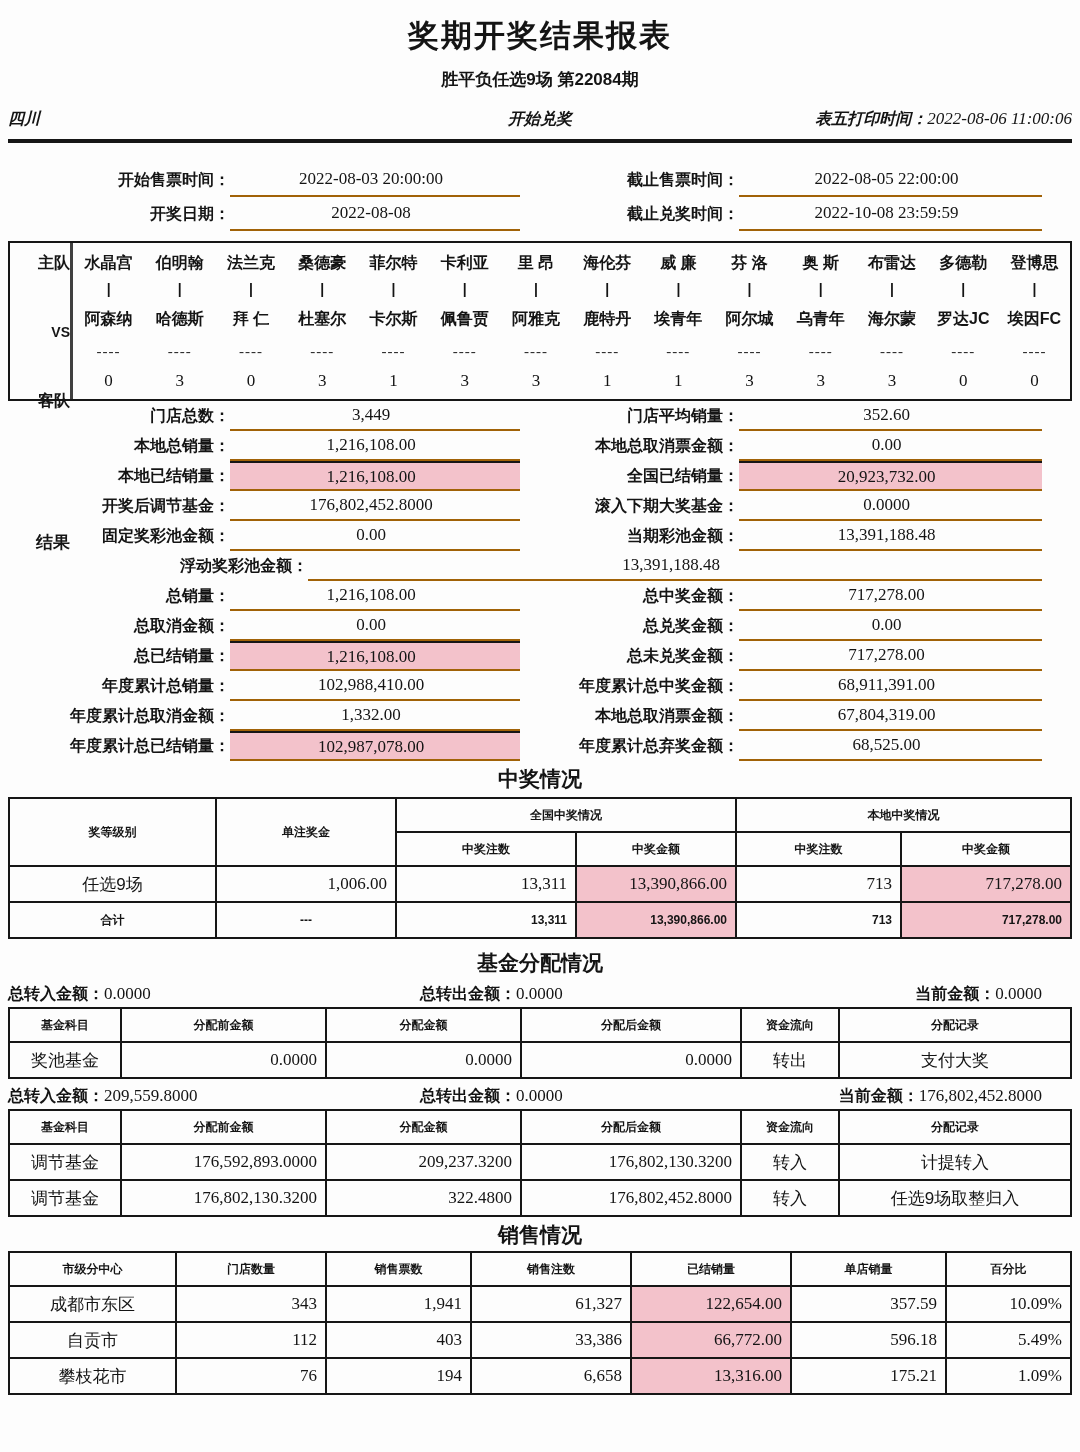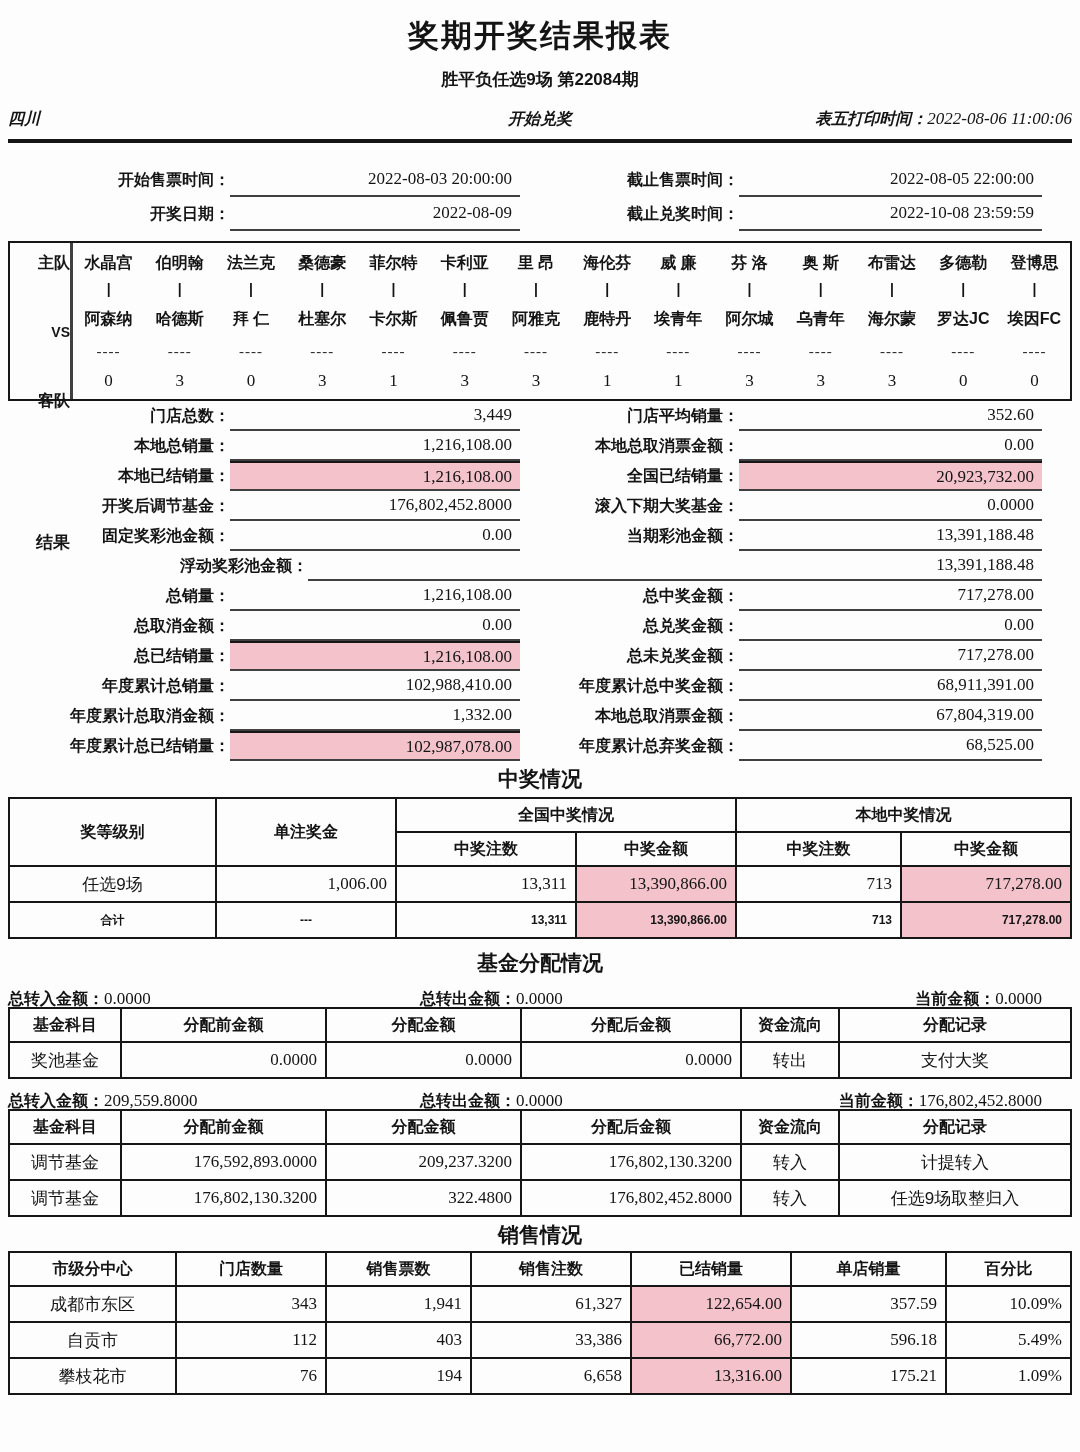--- a/index.html
+++ b/index.html
@@ -19,21 +19,21 @@
   .thick-rule{margin-top:8px;border-top:4px solid #161616;height:0;}
 
   
   .srow{display:flex;height:30px;}
   .half{display:flex;}
   .half.left{width:512px;}
   .half.right{flex:1;margin-left:14px;margin-right:30px;}
   .slabel{font-weight:bold;font-size:16px;text-align:right;white-space:nowrap;line-height:29px;}
   .half.left .slabel{width:222px;}
   .half.right .slabel{width:205px;}
-  .sfield{flex:1;border-bottom:2px solid #404040;text-align:right;font-size:17px;line-height:27px;padding-right:8px;}
+  .sfield{flex:1;border-bottom:2px solid #a16207;text-align:center;font-size:17px;line-height:27px;padding-right:8px;}
   .sfield.pink{background:#f3c2cb;border-top:2px solid #161616;}
   .srow.full .slabel{width:300px;}
   .srow.full .sfield{margin-right:30px;}
   .schedule{margin-top:20px;}
   .schedule .srow{height:34px;}
   .schedule .slabel{line-height:33px;}
   .schedule .sfield{line-height:31px;}
   .stat-group{margin-top:0;}
 
   
@@ -43,30 +43,30 @@
   .mr1{height:36px;line-height:40px;font-size:16px;font-weight:bold;white-space:nowrap;}
   .mr2{height:24px;line-height:20px;font-size:14px;font-weight:bold;}
   .mr3{height:36px;line-height:32px;font-size:16px;font-weight:bold;white-space:nowrap;}
   .mr4{height:26px;line-height:24px;font-size:15px;letter-spacing:1px;color:#2a2a2a;}
   .mr5{height:34px;line-height:32px;font-size:17px;}
 
   .sec-title{text-align:center;font-size:21px;font-weight:bold;line-height:28px;}
 
   table.rpt{border-collapse:collapse;width:100%;table-layout:fixed;}
   table.rpt th,table.rpt td{border:2px solid #161616;padding:0 8px;overflow:hidden;white-space:nowrap;}
-  table.rpt th{font-size:16px;font-weight:bold;text-align:center;height:32px;}
+  table.rpt th{font-size:12px;font-weight:bold;text-align:center;height:32px;}
   table.rpt td{height:34px;font-size:17px;}
   td.cnum{text-align:right;font-family:"Liberation Serif","DejaVu Serif",serif;}
   td.cctr{text-align:center;}
   td.pink{background:#f3c2cb;}
   tr.total td{font-family:Liberation Sans, sans-serif;font-weight:bold;font-size:12px;}
   .hdr-split th{border-bottom-width:3px;}
 
   #win-wrap{margin-top:4px;}
-  .fund-summary{position:relative;height:24px;margin-top:4px;font-size:16px;font-weight:bold;line-height:36px;}
+  .fund-summary{position:relative;height:24px;margin-top:4px;font-size:16px;font-weight:bold;line-height:25px;}
   .fund-summary .num{font-weight:normal;font-size:17px;}
   .fs-mid{position:absolute;left:412px;}
   .fs-right{position:absolute;right:30px;}
   .fund-table-wrap{margin-top:2px;}
   #sales-wrap{margin-top:2px;}
   .mt10{margin-top:10px;}
   .mt4{margin-top:4px;}
 </style>
 </head>
 <body>
@@ -91,21 +91,21 @@
           <div class="sfield num">2022-08-03 20:00:00</div>
         </div>
         <div class="half right">
           <div class="slabel">截止售票时间：</div>
           <div class="sfield num">2022-08-05 22:00:00</div>
         </div>
       </div>
       <div class="srow">
         <div class="half left">
           <div class="slabel">开奖日期：</div>
-          <div class="sfield num">2022-08-09</div>
+          <div class="sfield num">2022-08-08</div>
         </div>
         <div class="half right">
           <div class="slabel">截止兑奖时间：</div>
           <div class="sfield num">2022-10-08 23:59:59</div>
         </div>
       </div>
     </div>
 
   <div class="match-table" id="matches">
       <div class="mt-label-col">

